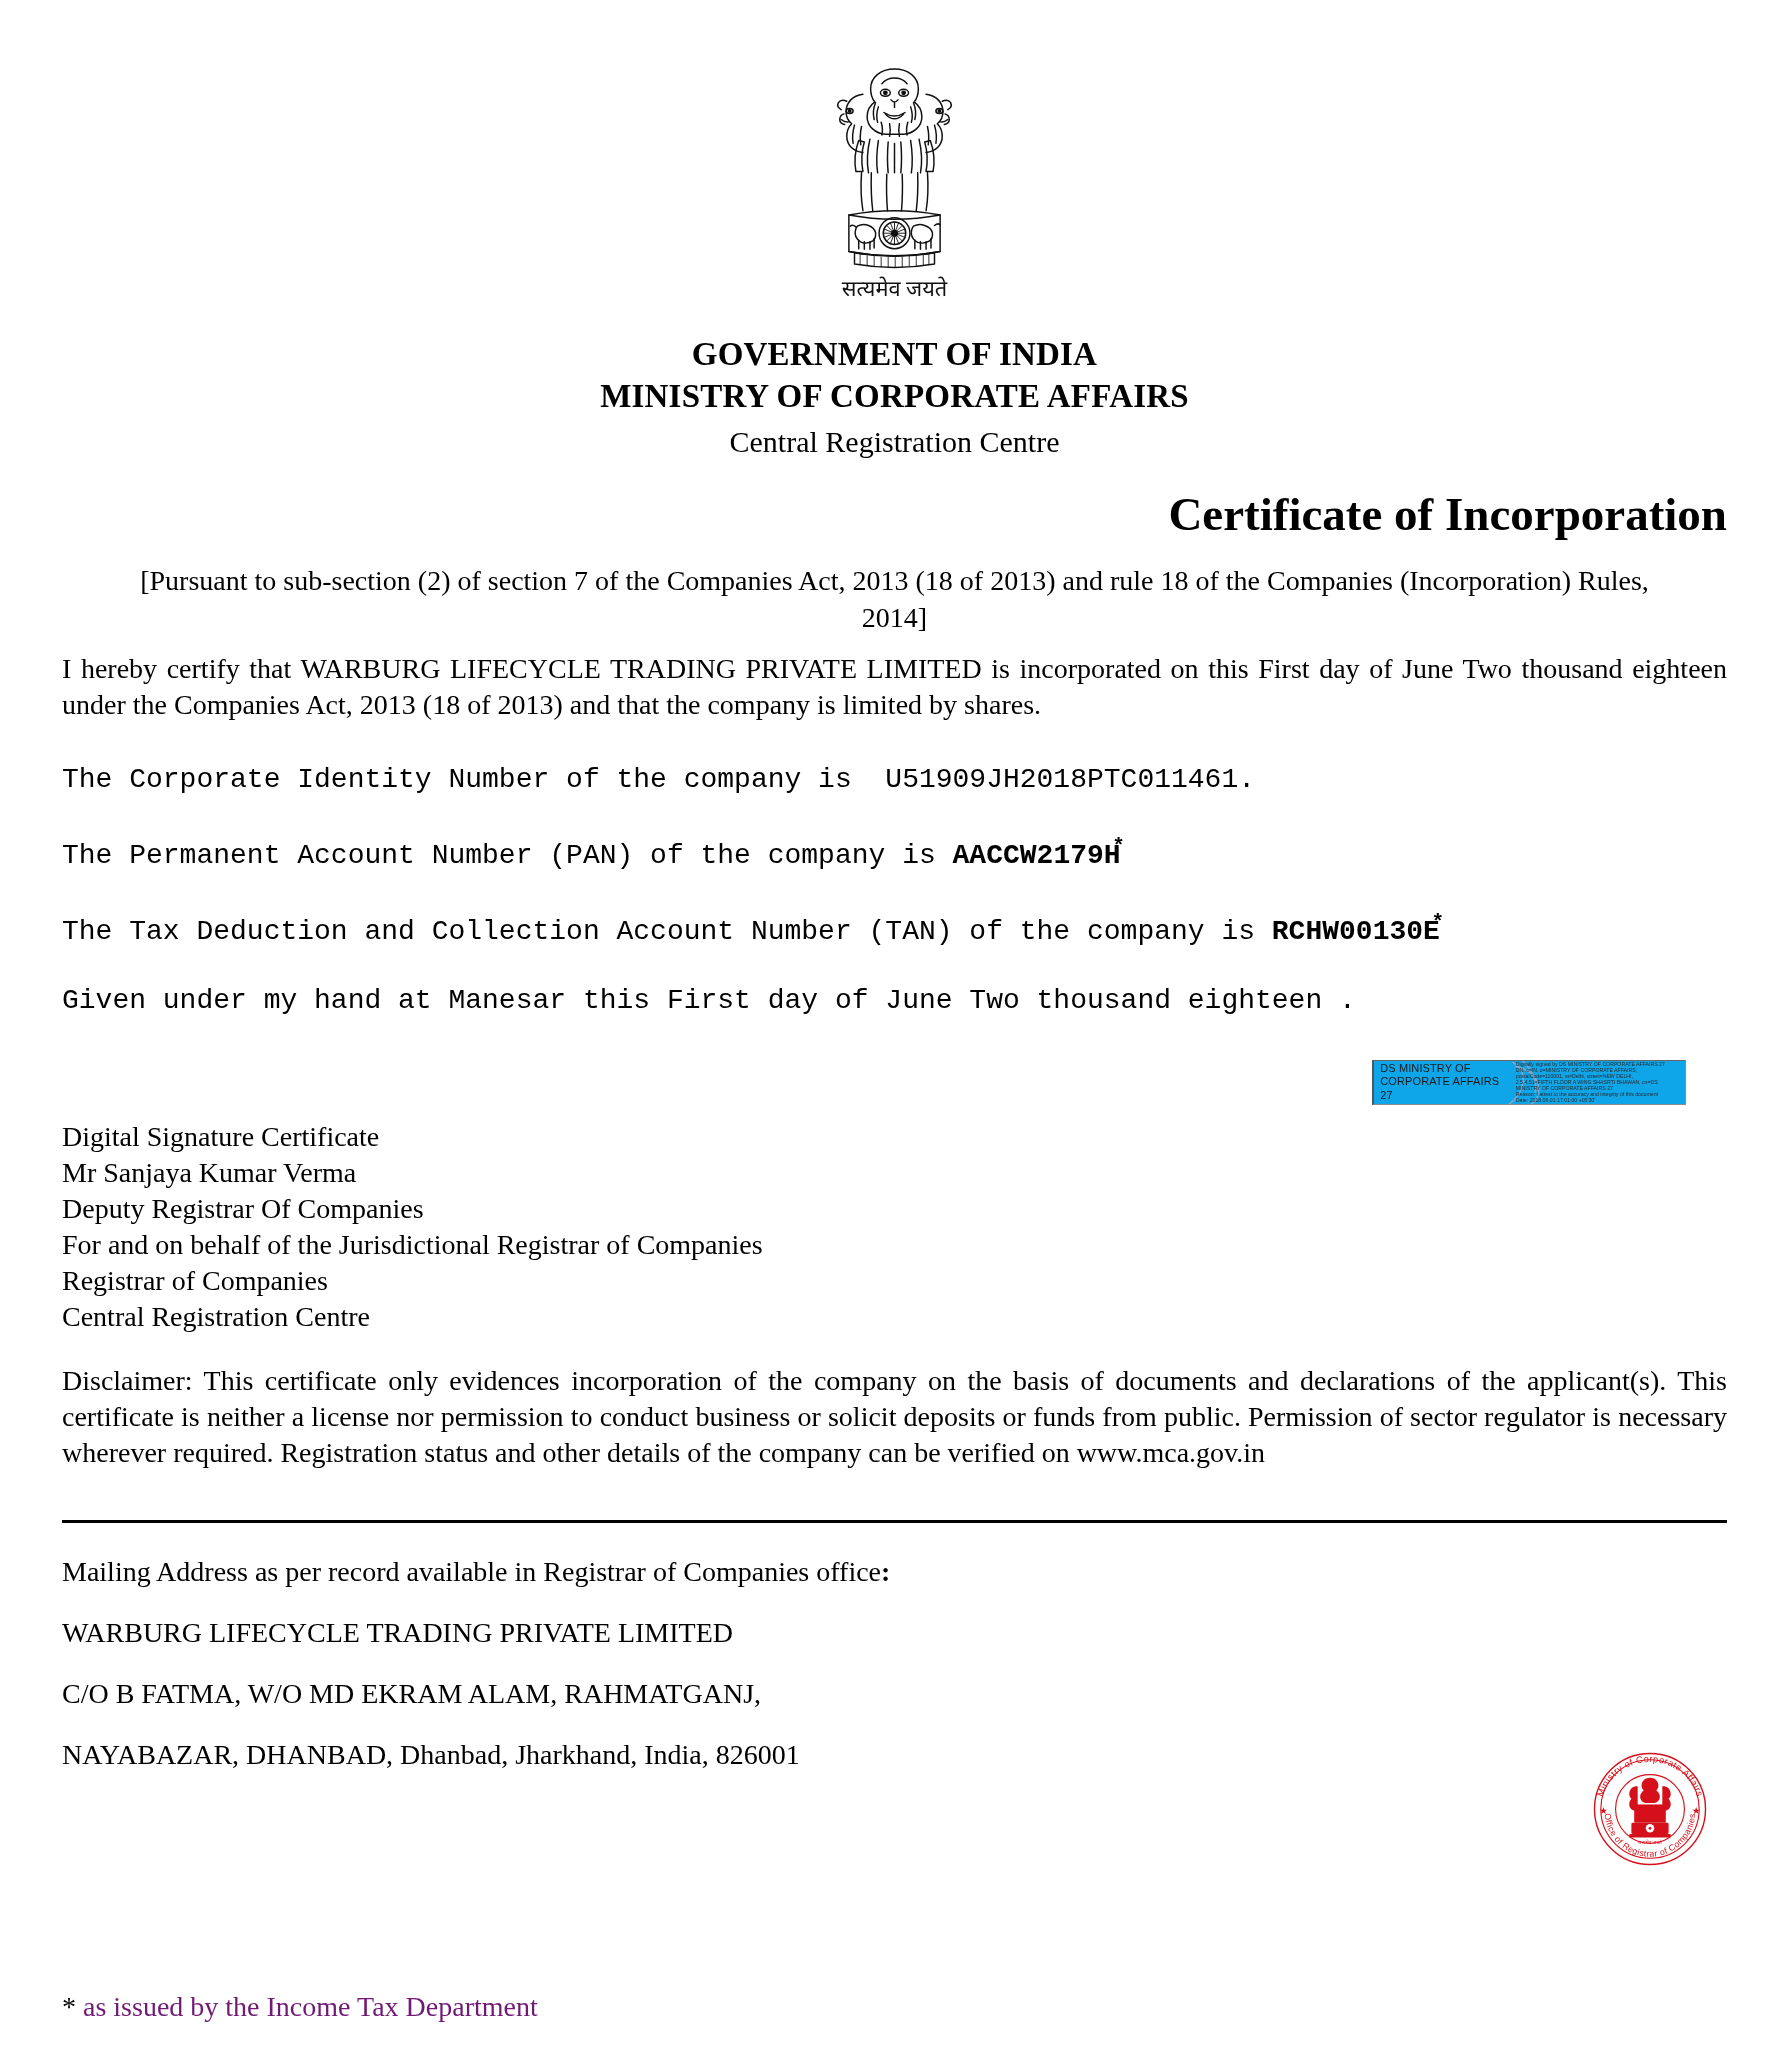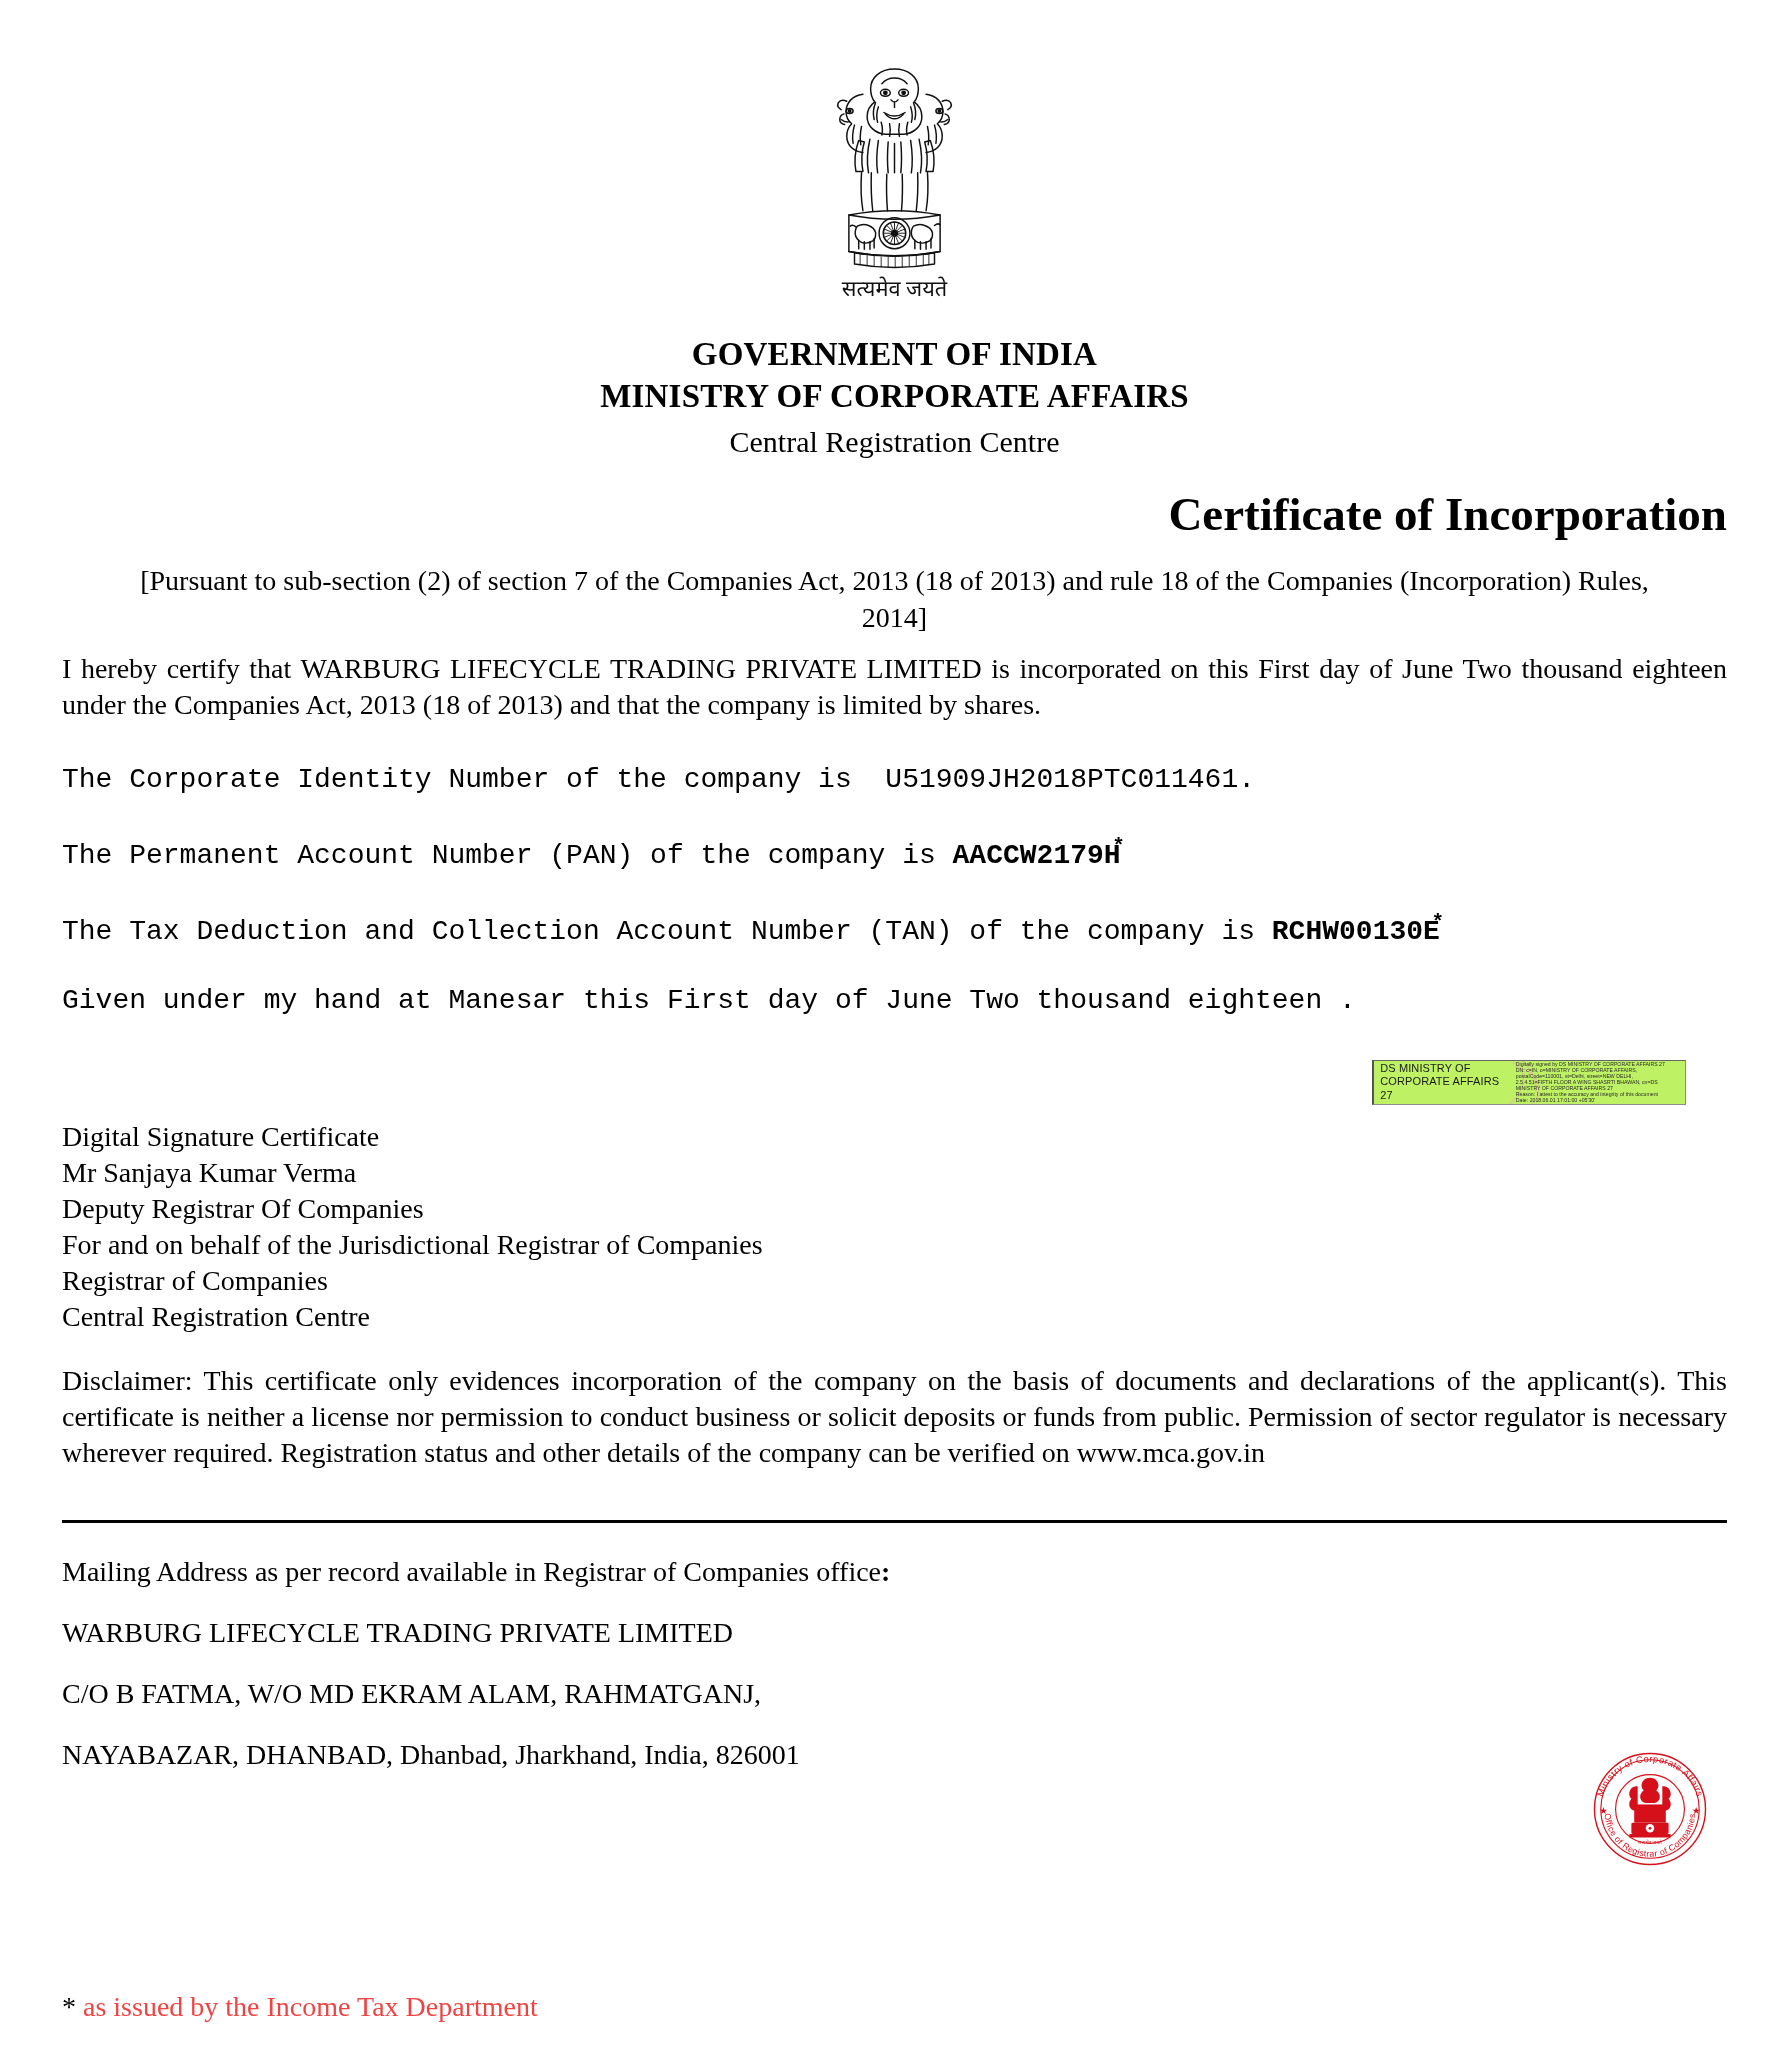--- a/index.html
+++ b/index.html
@@ -91,21 +91,21 @@
     justify-content:flex-end;
     padding-right:41px;
   }
   .dsc-box {
     position:relative;
     width:314px;
     height:45px;
     border:0.7px solid #8c8c8c;
     border-left:2.1px solid #555;
     border-top:1.4px solid #666;
-    background:#bef264;
+    background:#0ea5e9;
     display:flex;
     align-items:center;
     overflow:hidden;
   }
   .dsc-squiggle {
     position:absolute;
     left:125px; top:-2.8px;
     width:84px; height:52px;
     opacity:.55;
     pointer-events:none;
@@ -186,21 +186,21 @@
 
   
   .footnote {
     position:absolute;
     left:62px;
     top:1989px;
     font-size:28px;
     line-height:36px;
   }
   .footnote .star { color:#000; }
-  .footnote .red { color:#ef4444; }
+  .footnote .red { color:#701a75; }
 </style>
 </head>
 <body>
 
 <div class="page">
 
   <div class="emblem-wrap">
     <div class="emblem">
       <svg viewBox="0 0 218 400" width="153" height="281" xmlns="http://www.w3.org/2000/svg">
         <g fill="none" stroke="#111" stroke-width="2.1" stroke-linecap="round" stroke-linejoin="round">

